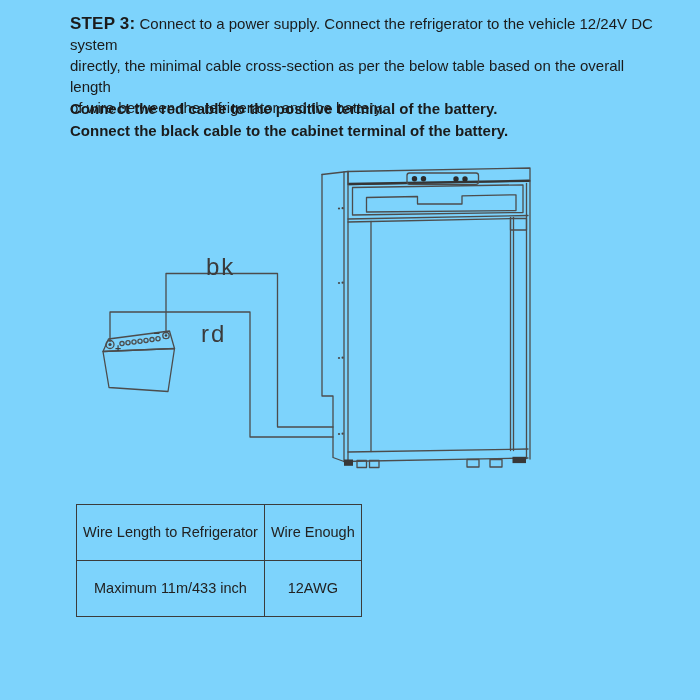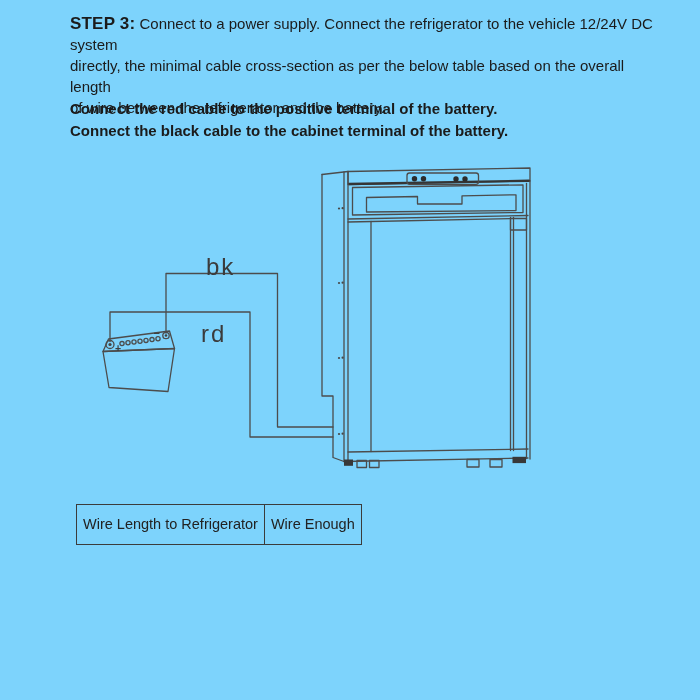--- a/index.html
+++ b/index.html
@@ -15,21 +15,21 @@
   .instructions{
     position:absolute;left:70px;top:98px;margin:0;
     font-size:15px;font-weight:700;line-height:21.5px;white-space:pre-line;color:#1b1b1b;
   }
   .diagram{position:absolute;left:0;top:0;width:700px;height:700px;}
   .wire-table{
     position:absolute;left:76px;top:504px;border-collapse:collapse;
     font-size:14.5px;color:#222;table-layout:fixed;
   }
   .wire-table th,.wire-table td{
-    border:1.6px solid #3b3b3b;text-align:center;padding:8px 6px;
+    border:1.6px solid #3b3b3b;text-align:center;padding:16px 6px;
     height:22.8px;font-weight:400;white-space:nowrap;
   }
   .wire-table th.col-length,.wire-table td.col-length{width:168px;}
   .wire-table th.col-gauge,.wire-table td.col-gauge{width:78px;}
   .footer{
     position:absolute;left:63px;top:645px;width:625px;margin:0;
     font-size:15.5px;line-height:22.5px;white-space:pre-wrap;color:#262626;
   }
 </style>
 </head>
@@ -130,17 +130,21 @@
   </svg>
 
   <table class="wire-table">
     <thead>
       <tr>
         <th class="col-length">Wire Length to Refrigerator</th>
         <th class="col-gauge">Wire Enough</th>
       </tr>
     </thead>
     <tbody>
+      <tr>
+        <td class="col-length">Maximum 11m/433 inch</td>
+        <td class="col-gauge">12AWG</td>
+      </tr>
     </tbody>
   </table>
 
 
 </div>
 
 </body></html>

